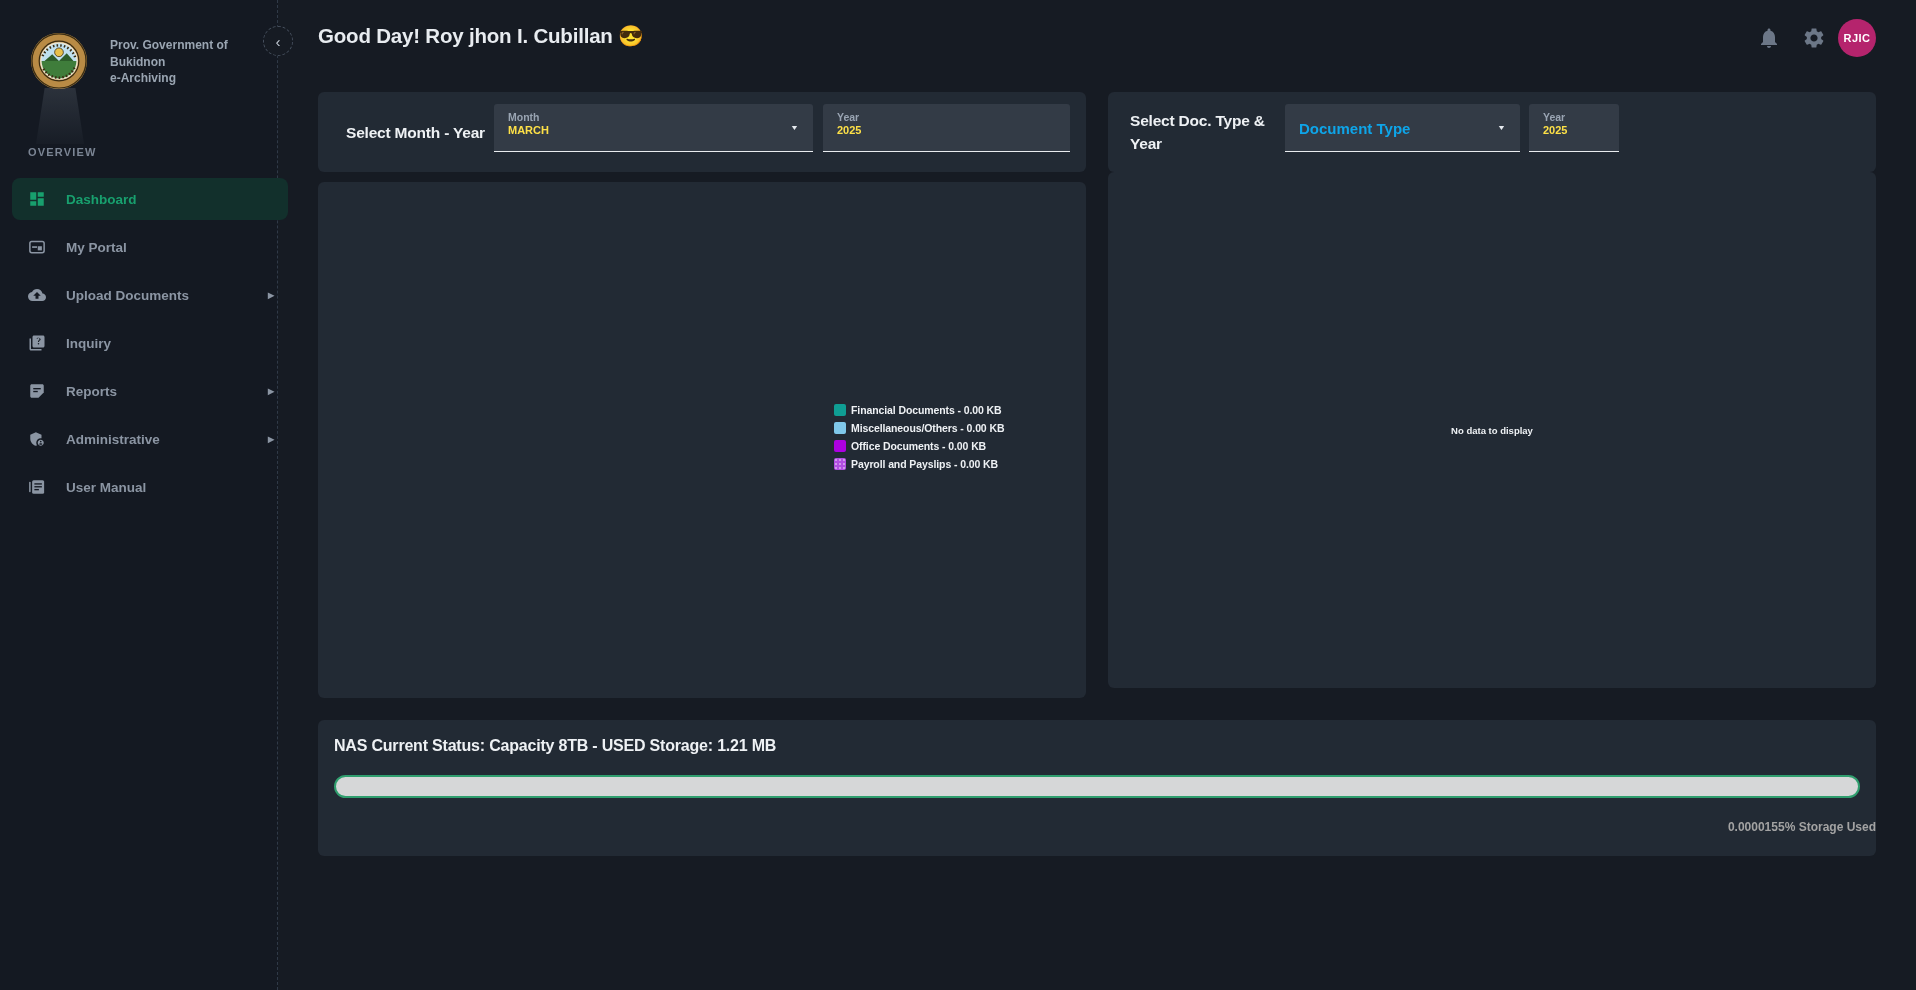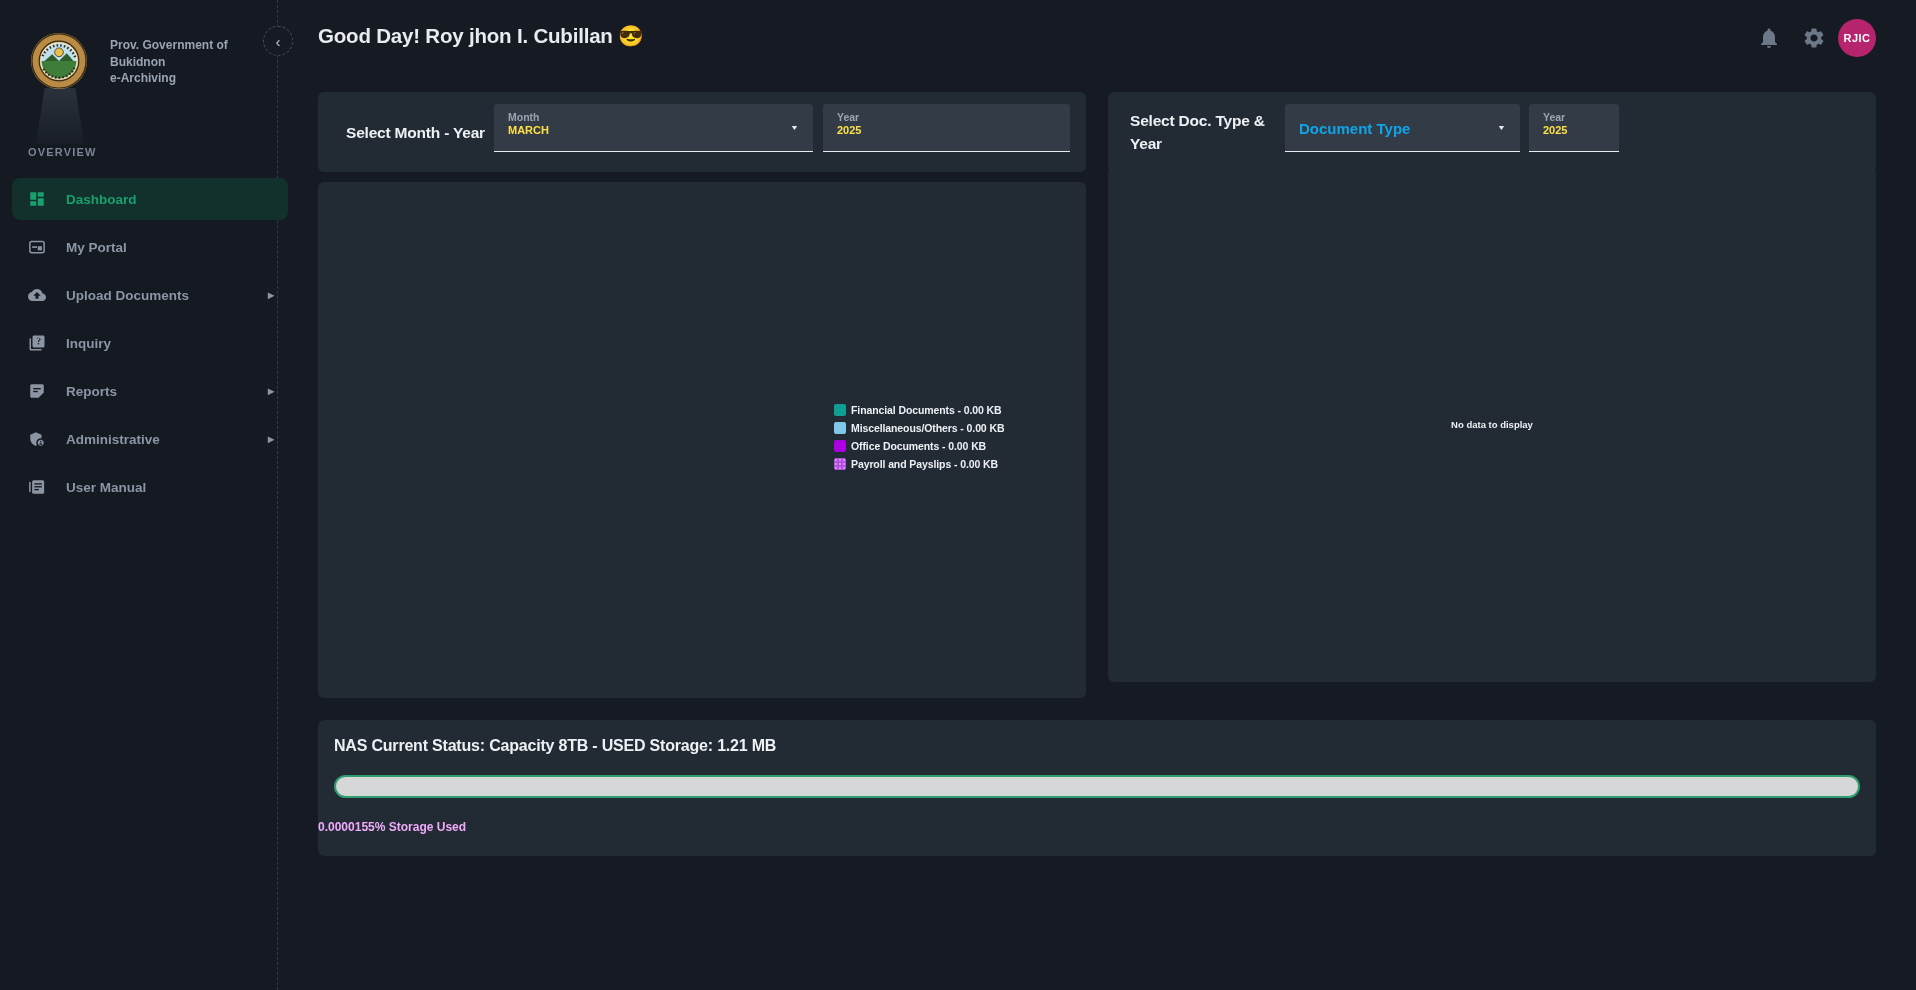--- a/index.html
+++ b/index.html
@@ -93,21 +93,21 @@
   .caret {
     position:absolute; right:14px; top:50%; transform:translateY(-50%) scaleY(.8);
     font-size:9px; color:#e6eaef;
   }
   .f-month { left:176px; width:319px; }
   .f-year1 { left:505px; width:247px; }
   .f-doctype { left:177px; width:235px; }
   .f-year2 { left:421px; width:90px; }
   
   .chart-left  { left:318px; top:182px; width:768px; height:516px; }
-  .chart-right { left:1108px; top:166px; width:768px; height:516px;
+  .chart-right { left:1108px; top:172px; width:768px; height:516px;
                  display:flex; align-items:center; justify-content:center; }
   .legend { position:absolute; left:516px; top:222px; }
   .legend-row { display:flex; align-items:center; margin-bottom:6px; cursor:pointer; }
   .swatch { width:12px; height:12px; border-radius:2px; margin-right:5px; flex:0 0 auto; }
   .swatch.dotted {
     background-image:radial-gradient(rgba(255,255,255,.4) 1px, transparent 1.3px);
     background-size:4px 4px;
   }
   .legend-text { font-size:10.5px; font-weight:700; color:#eef1f4; letter-spacing:-0.1px; }
   .no-data { font-size:9.5px; font-weight:700; color:#eef1f4; }
@@ -117,22 +117,22 @@
     position:absolute; left:16px; top:17px;
     font-size:16px; font-weight:700; letter-spacing:-0.2px; color:#eef1f4;
   }
   .nas-bar {
     position:absolute; left:16px; top:55px; width:1526px; height:23px;
     background:#d6d7d8; border:2px solid #2f9e6e; border-radius:12px;
     overflow:hidden;
   }
   .nas-fill { height:100%; width:0; background:#2f9e6e; border-radius:12px; }
   .nas-percent {
-    position:absolute; left:0; top:100px; width:100%; text-align:left;
-    font-size:12px; font-weight:700; color:#f0abfc;
+    position:absolute; left:0; top:100px; width:100%; text-align:right;
+    font-size:12px; font-weight:700; color:#a3a3a3;
   }
 </style>
 </head>
 <body>
 
 <aside class="sidebar">
   <svg class="seal" viewBox="0 0 60 60">
     <circle cx="30" cy="30" r="29" fill="#b9light" style="fill:#b98b45"></circle>
     <circle cx="30" cy="30" r="28" fill="none" stroke="#3a2c12" stroke-width="1.4"></circle>
     <circle cx="30" cy="30" r="20.5" fill="none" stroke="#3a2c12" stroke-width="1.2"></circle>

